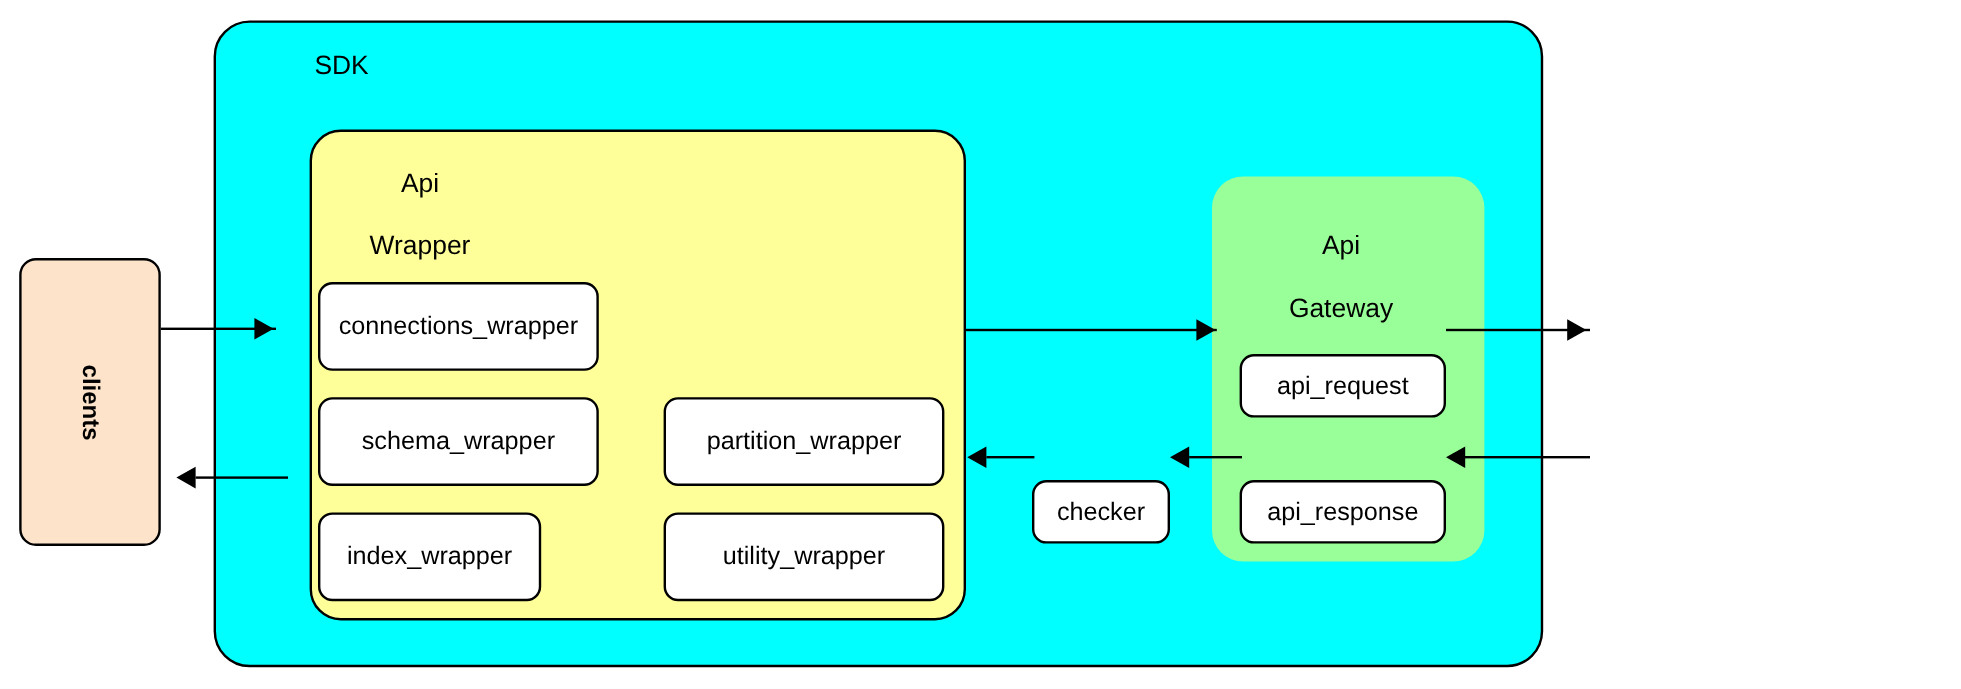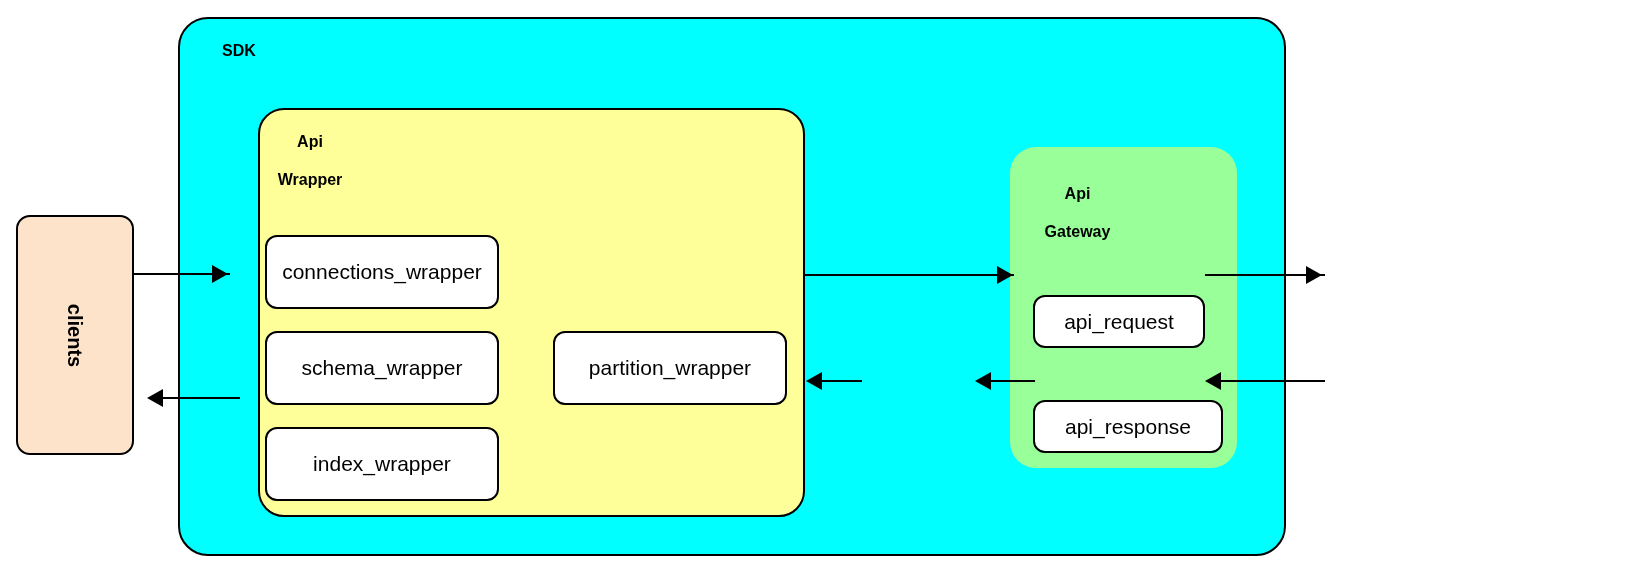--- a/index.html
+++ b/index.html
@@ -50,26 +50,27 @@
   .container-gateway {
     background: #99ff99;
     border: none;
     border-radius: 26px;
     display: block;
   }
 
   
   .group-label {
     position: absolute;
-    font-weight: bold;
-    font-size: 16px;
+    font-weight: normal;
+    font-size: 22px;
     line-height: 1.18;
     color: #000000;
     white-space: pre-line;
     text-align: center;
+    margin-left: 40px;
   }
 
   
   .node {
     background: #ffffff;
     border: 2px solid #000000;
     border-radius: 12px;
     font-size: 21px;
     font-weight: normal;
     margin-top: 45px;
@@ -129,34 +130,36 @@
     <div>Wrapper</div>
   </div>
 
   <div class="box node" style="left:265px; top:190px; width:234px; height:74px;">connections_wrapper</div>
 
 
   <div class="box node" style="left:265px; top:286px; width:234px; height:74px;">schema_wrapper</div>
 
   <div class="box node" style="left:553px; top:286px; width:234px; height:74px;text-align:right;">partition_wrapper</div>
 
-  <div class="box node" style="left:265px; top:382px; width:234px; height:74px;text-align:right;">index_wrapper</div>
+  <div class="box node" style="left:265px; top:382px; width:186px; height:74px;text-align:right;">index_wrapper</div>
 
+  <div class="box node" style="left:553px; top:382px; width:234px; height:74px;">utility_wrapper</div>
 
   <div class="box container-gateway" style="left:1010px; top:147px; width:227px; height:321px;"></div>
 
   <div class="group-label" style="left:1015px; top:166px; width:125px;">
     <div>Api</div>
     <div>Gateway</div>
   </div>
 
   <div class="box node" style="left:1033px; top:250px; width:172px; height:53px;">api_request</div>
 
-  <div class="box node" style="left:1033px; top:355px; width:190px; height:53px;">api_response</div>
+  <div class="box node" style="left:1033px; top:355px; width:172px; height:53px;">api_response</div>
 
+  <div class="box node" style="left:860px; top:355px; width:115px; height:53px;">checker</div>
 
   <div class="box actor actor-clients" style="left:16px; top:215px; width:118px; height:240px;">
     <span class="rot90">clients</span>
   </div>
 
 
   <div class="edge" style="left:134px; top:273px; width:96px;"></div>
   <div class="arrowhead arrow-right" style="left:212px; top:265px;"></div>
 
   <div class="edge" style="left:805px; top:274px; width:209px;"></div>

